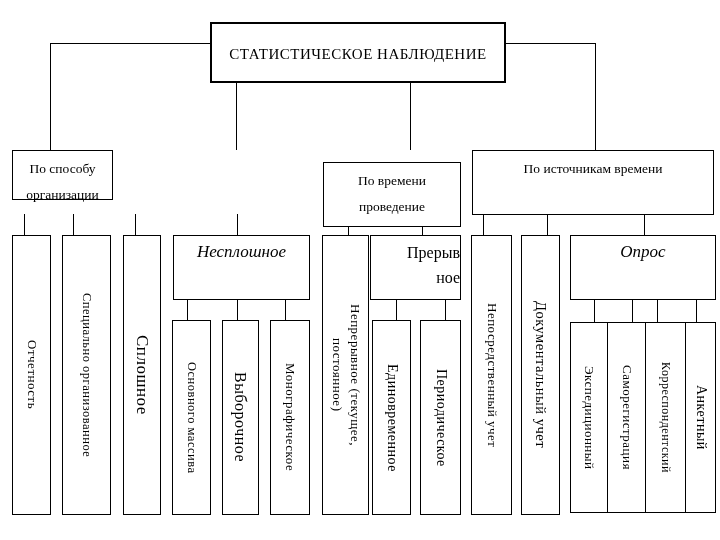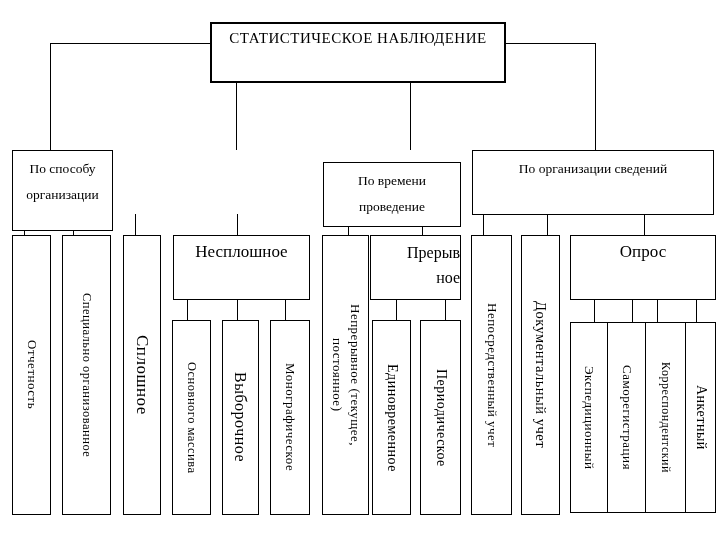--- a/index.html
+++ b/index.html
@@ -9,23 +9,23 @@
     overflow:hidden;
   }
   .box{
     position:absolute;border:1px solid #000;background:#ffffff;
     box-sizing:border-box;
   }
   .titlebox{border-width:2px;}
   
   .hbox{text-align:center;}
   .hbox .hlabel{display:block;white-space:pre-line;}
-  .title-label{font-size:15px;padding-top:6px;letter-spacing:.5px;}
+  .title-label{font-size:15px;padding-top:22px;letter-spacing:.5px;}
   .lvl2-label{font-size:13.5px;line-height:1.95;padding-top:5px;}
-  .hdr-label{font-size:17px;padding-top:6px;}
+  .hdr-label{font-size:17px;padding-top:6px;font-style:italic;}
   .hdr-label-2l{font-size:16px;line-height:1.55;padding-top:5px;text-align:right;}
   
   .vbox{display:flex;align-items:center;justify-content:center;}
   .vbox .vlabel{
     writing-mode:vertical-rl;text-orientation:mixed;
     white-space:pre-line;text-align:center;line-height:1.45;
     letter-spacing:.5px;
   }
   .fs12{font-size:12px;}
   .fs125{font-size:12.5px;}
@@ -65,30 +65,30 @@
   <div class="cline" style="left:445px;top:299px;width:1px;height:21px"></div>
   <div class="cline" style="left:594px;top:299px;width:1px;height:23px"></div>
   <div class="cline" style="left:632px;top:299px;width:1px;height:23px"></div>
   <div class="cline" style="left:657px;top:299px;width:1px;height:23px"></div>
   <div class="cline" style="left:696px;top:299px;width:1px;height:23px"></div>
 
   <div class="box titlebox hbox" style="left:210px;top:22px;width:296px;height:61px">
     <span class="hlabel title-label">СТАТИСТИЧЕСКОЕ НАБЛЮДЕНИЕ</span>
   </div>
 
-  <div class="box hbox" style="left:12px;top:150px;width:101px;height:81px">
+  <div class="box hbox" style="left:12px;top:150px;width:101px;height:50px">
     <span class="hlabel lvl2-label">По способу
 организации</span>
   </div>
   <div class="box hbox" style="left:323px;top:162px;width:138px;height:65px">
     <span class="hlabel lvl2-label">По времени
 проведение</span>
   </div>
   <div class="box hbox" style="left:472px;top:150px;width:242px;height:65px">
-    <span class="hlabel lvl2-label">По организации сведений</span>
+    <span class="hlabel lvl2-label">По источникам времени</span>
   </div>
 
   <div class="box vbox" style="left:12px;top:235px;width:39px;height:280px">
     <span class="vlabel fs13">Отчетность</span>
   </div>
   <div class="box vbox" style="left:62px;top:235px;width:49px;height:280px">
     <span class="vlabel fs125">Специально организованное</span>
   </div>
 
   <div class="box vbox" style="left:123px;top:235px;width:38px;height:280px">

